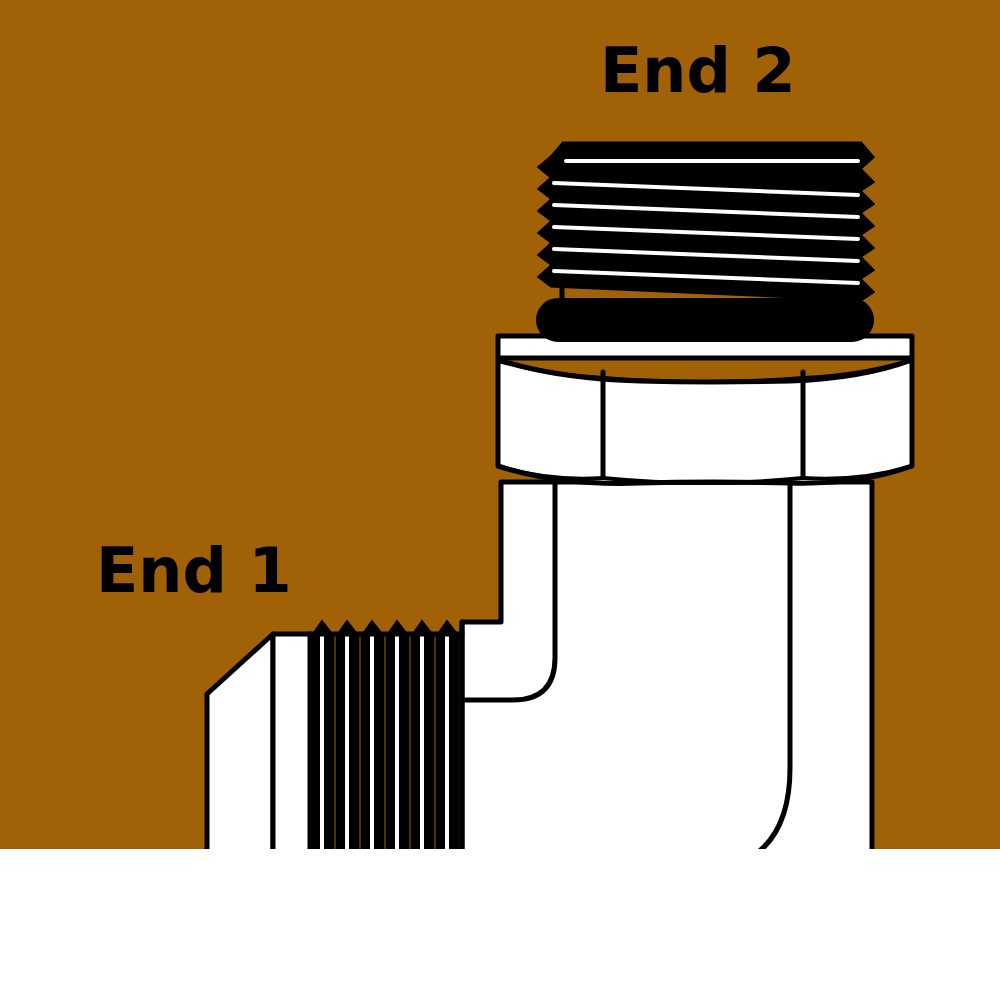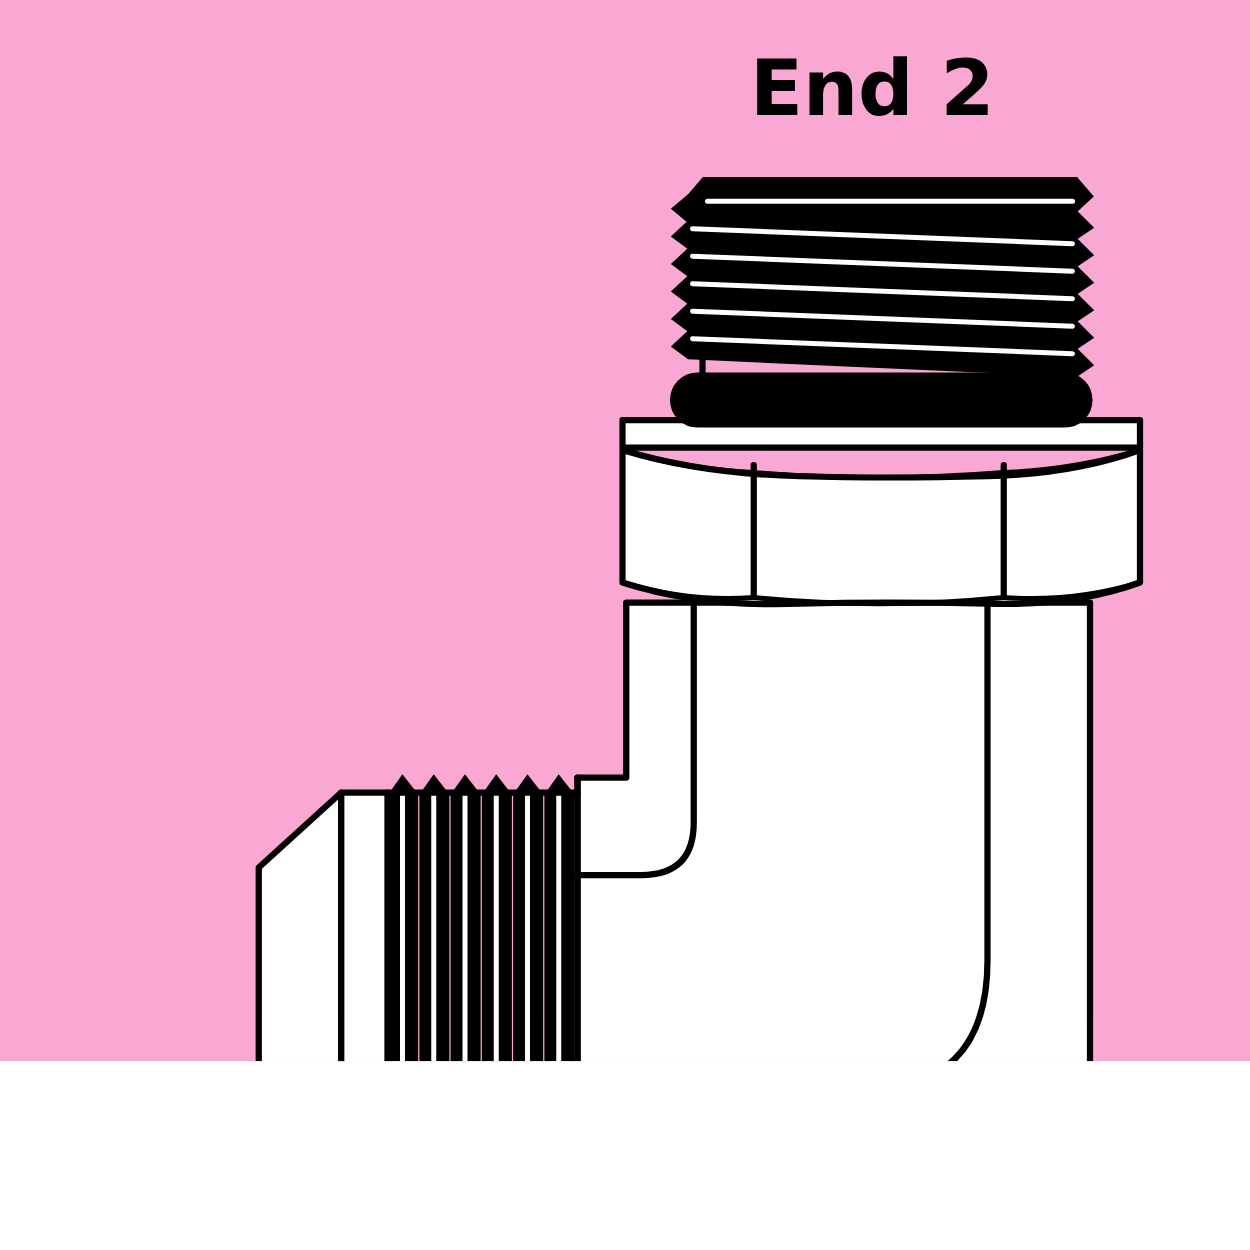--- a/index.html
+++ b/index.html
@@ -8,21 +8,21 @@
     padding: 0;
     background: #ffffff;
   }
   body {
     font-family: "DejaVu Sans", "Liberation Sans", sans-serif;
   }
   #canvas {
     position: relative;
     width: 1000px;
     height: 849px;
-    background: #f9a8d4;
+    background: #a16207;
     overflow: hidden;
   }
   #canvas svg {
     display: block;
     position: absolute;
     top: 0;
     left: 0;
   }
   .lbl {
     position: absolute;
@@ -156,14 +156,15 @@
       <line x1="310" y1="634" x2="462" y2="634" stroke="#000000" stroke-width="5"></line>
       <line x1="310" y1="938" x2="462" y2="938" stroke="#000000" stroke-width="5"></line>
 
       <line x1="462" y1="622" x2="462" y2="952" stroke="#000000" stroke-width="5"></line>
 
     </g>
   </svg>
 
   <div class="lbl" id="label-end-2">End 2</div>
 
+  <div class="lbl" id="label-end-1">End 1</div>
 
 </div>
 
 </body></html>

